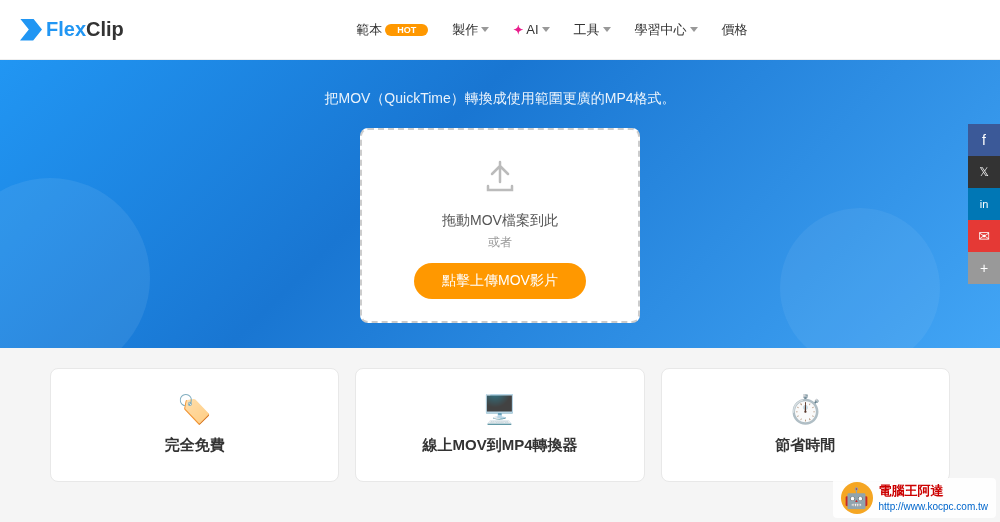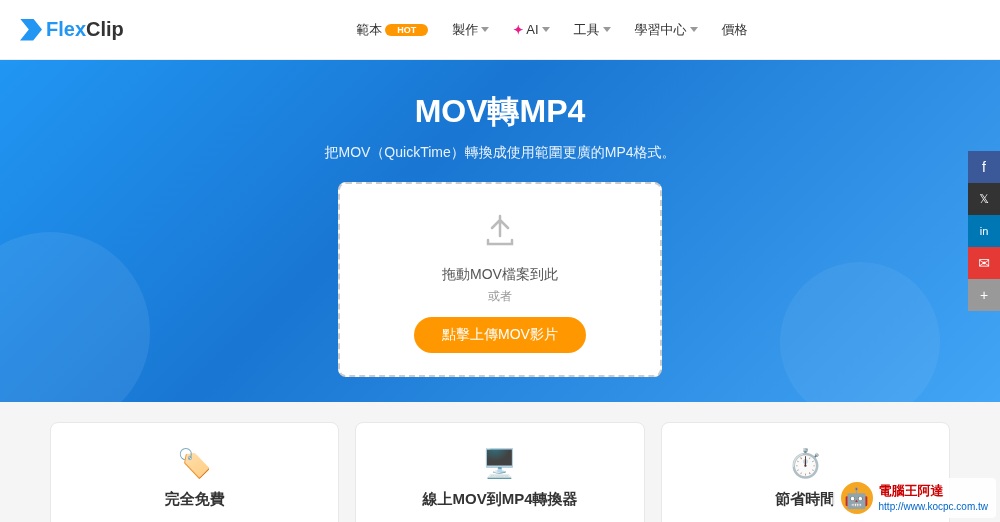--- a/index.html
+++ b/index.html
@@ -126,21 +126,21 @@
       font-size: 14px;
       color: rgba(255,255,255,0.9);
       margin-bottom: 20px;
     }
 
     
     .upload-box {
       background: #fff;
       border: 2px dashed #ccc;
       border-radius: 8px;
-      width: 324px;
+      width: 280px;
       margin: 0 auto;
       padding: 28px 20px 22px;
       display: flex;
       flex-direction: column;
       align-items: center;
       position: relative;
       z-index: 2;
     }
     .upload-icon {
       font-size: 32px;
@@ -294,21 +294,20 @@
       <span>學習中心</span>
       <span class="chevron"></span>
     </div>
     <div class="nav-item">
       <span>價格</span>
     </div>
   </nav>
 </div>
 
 <div class="hero" style="position:relative;">
-  <h1 class="hero-title">MOV轉MP4</h1>
   <p class="hero-subtitle">把MOV（QuickTime）轉換成使用範圍更廣的MP4格式。</p>
 
   <div class="upload-box">
     <div class="upload-icon">
       <svg width="36" height="36" viewBox="0 0 36 36" fill="none">
         <path d="M18 4 L18 24 M10 16 L18 8 L26 16" stroke="#bbb" stroke-width="2.5" stroke-linecap="round" stroke-linejoin="round"></path>
         <path d="M6 28 L6 32 L30 32 L30 28" stroke="#bbb" stroke-width="2.5" stroke-linecap="round"></path>
       </svg>
     </div>
     <div class="upload-text">拖動MOV檔案到此</div>

